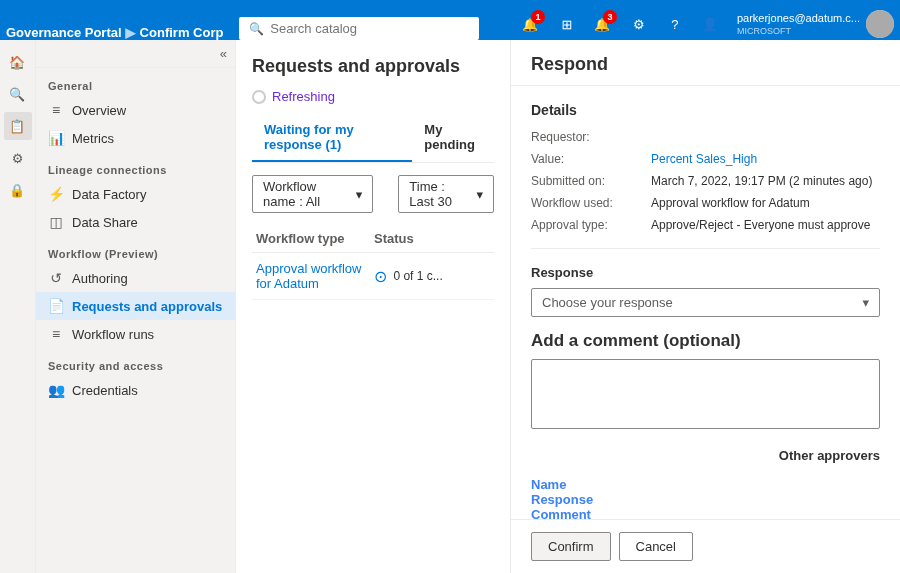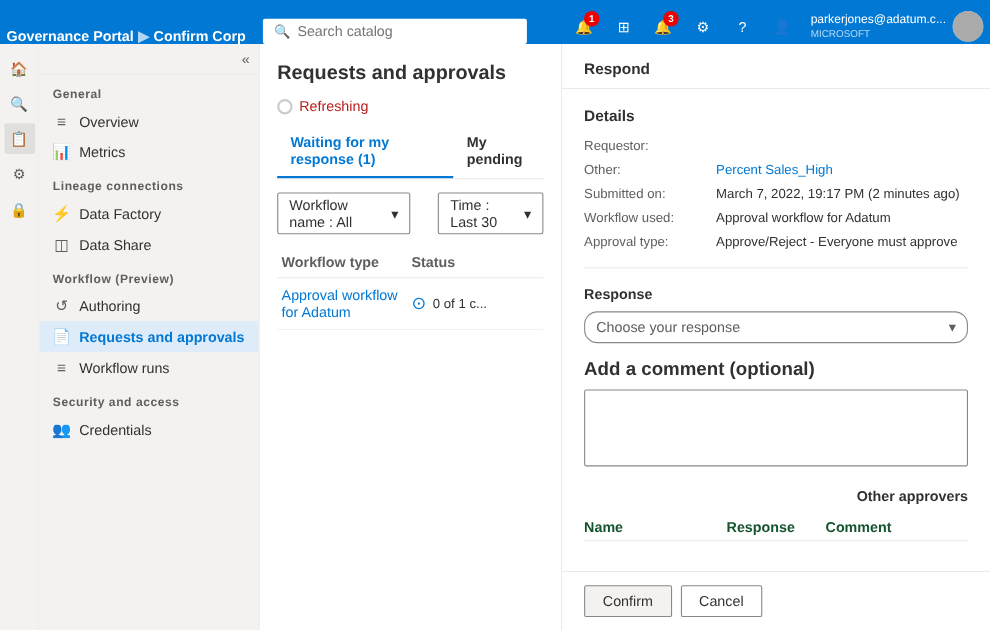--- a/index.html
+++ b/index.html
@@ -67,21 +67,21 @@
     .sidebar-item.active { background: #deecf9; color: #0078d4; font-weight: 600; }
     .sidebar-item .item-icon { font-size: 14px; color: #605e5c; width: 16px; text-align: center; }
     .sidebar-item.active .item-icon { color: #0078d4; }
 
     
     .content-area { flex: 1; display: flex; overflow: hidden; }
 
     
     .requests-panel { flex: 1; display: flex; flex-direction: column; overflow: hidden; padding: 16px; }
     .requests-panel h2 { font-size: 18px; font-weight: 600; color: #323130; margin-bottom: 12px; }
-    .refreshing { display: flex; align-items: center; gap: 6px; color: #b91c1c; font-size: 12px; margin-bottom: 10px; }
+    .refreshing { display: flex; align-items: center; gap: 6px; color: #6d28d9; font-size: 12px; margin-bottom: 10px; }
     .refresh-spinner { width: 14px; height: 14px; border: 2px solid #ccc; border-radius: 50%; flex-shrink: 0; }
 
     .tabs { display: flex; border-bottom: 1px solid #edebe9; margin-bottom: 12px; }
     .tab {
       padding: 8px 12px; cursor: pointer; color: #323130; font-size: 13px; border-bottom: 2px solid transparent; font-weight: bold;
     }
     .tab.active { border-bottom-color: #0078d4; color: #0078d4; font-weight: 600; }
 
     .filter-bar { display: flex; gap: 25px; margin-bottom: 12px; }
     .filter-chip {
@@ -100,52 +100,52 @@
     .status-text { font-size: 12px; color: #323130; }
 
     
     .respond-panel {
       width: 390px; border-left: 1px solid #edebe9; background: white;
       display: flex; flex-direction: column; overflow-y: auto; flex-shrink: 0;
     }
     .respond-header {
       padding: 14px 20px 10px; border-bottom: 1px solid #edebe9;
     }
-    .respond-header h3 { font-size: 14px; font-weight: 600; color: #323130; }
+    .respond-header h3 { font-size: 18px; font-weight: 600; color: #323130; }
 
     .respond-body { padding: 16px 20px; flex: 1; overflow-y: auto; }
 
     .details-section h4 { font-size: 14px; font-weight: 600; color: #323130; margin-bottom: 12px; }
     .detail-row { display: flex; margin-bottom: 8px; align-items: flex-start; }
     .detail-label { width: 120px; color: #605e5c; font-size: 12px; flex-shrink: 0; }
     .detail-value { color: #323130; font-size: 12px; flex: 1; }
     .detail-value.link { color: #0078d4; cursor: pointer; }
 
     .divider { border: none; border-top: 1px solid #edebe9; margin: 16px 0; }
 
     .response-section h4 { font-size: 13px; font-weight: 600; color: #323130; margin-bottom: 8px; }
     .response-dropdown {
-      border: 1px solid #8a8886; border-radius: 12px; padding: 6px 10px;
+      border: 1px solid #8a8886; border-radius: 2px; padding: 6px 10px;
       display: flex; align-items: center; justify-content: space-between;
       cursor: pointer; color: #605e5c; font-size: 13px; width: 100%;
     }
     .dropdown-chevron { color: #605e5c; }
 
     .comment-section { margin-top: 14px; }
     .comment-section h4 { font-size: 17px; font-weight: 600; color: #323130; margin-bottom: 8px; }
     .comment-textarea {
       width: 100%; height: 70px; border: 1px solid #8a8886; border-radius: 2px;
       padding: 6px 8px; font-size: 12px; resize: none; outline: none; color: #323130;
     }
 
     .other-approvers { margin-top: 16px; }
     .other-approvers h4 { font-size: 13px; font-weight: 600; color: #323130; margin-bottom: 10px; text-align: right; }
     .approvers-table-header {
       display: flex; padding: 4px 0; border-bottom: 1px solid #edebe9;
-      font-size: 12px; font-weight: 600; color: #14532d;
+      font-size: 12px; font-weight: 600; color: #3b82f6; flex-direction: column;
     }
     .approver-col-name { flex: 1; }
     .approver-col-resp { width: 90px; }
     .approver-col-comment { flex: 1; }
     .no-records {
       text-align: center; color: #605e5c; font-size: 12px; padding: 16px 0;
     }
 
     .respond-footer {
       padding: 12px 20px; border-top: 1px solid #edebe9; display: flex; gap: 8px; flex-shrink: 0;
@@ -306,21 +306,21 @@
 
       <div class="respond-body">
         <div class="details-section">
           <h4>Details</h4>
 
           <div class="detail-row">
             <span class="detail-label">Requestor:</span>
             <span class="detail-value"></span>
           </div>
           <div class="detail-row">
-            <span class="detail-label">Other:</span>
+            <span class="detail-label">Value:</span>
             <span class="detail-value link">Percent Sales_High</span>
           </div>
           <div class="detail-row">
             <span class="detail-label">Submitted on:</span>
             <span class="detail-value">March 7, 2022, 19:17 PM (2 minutes ago)</span>
           </div>
           <div class="detail-row">
             <span class="detail-label">Workflow used:</span>
             <span class="detail-value">Approval workflow for Adatum</span>
           </div>

